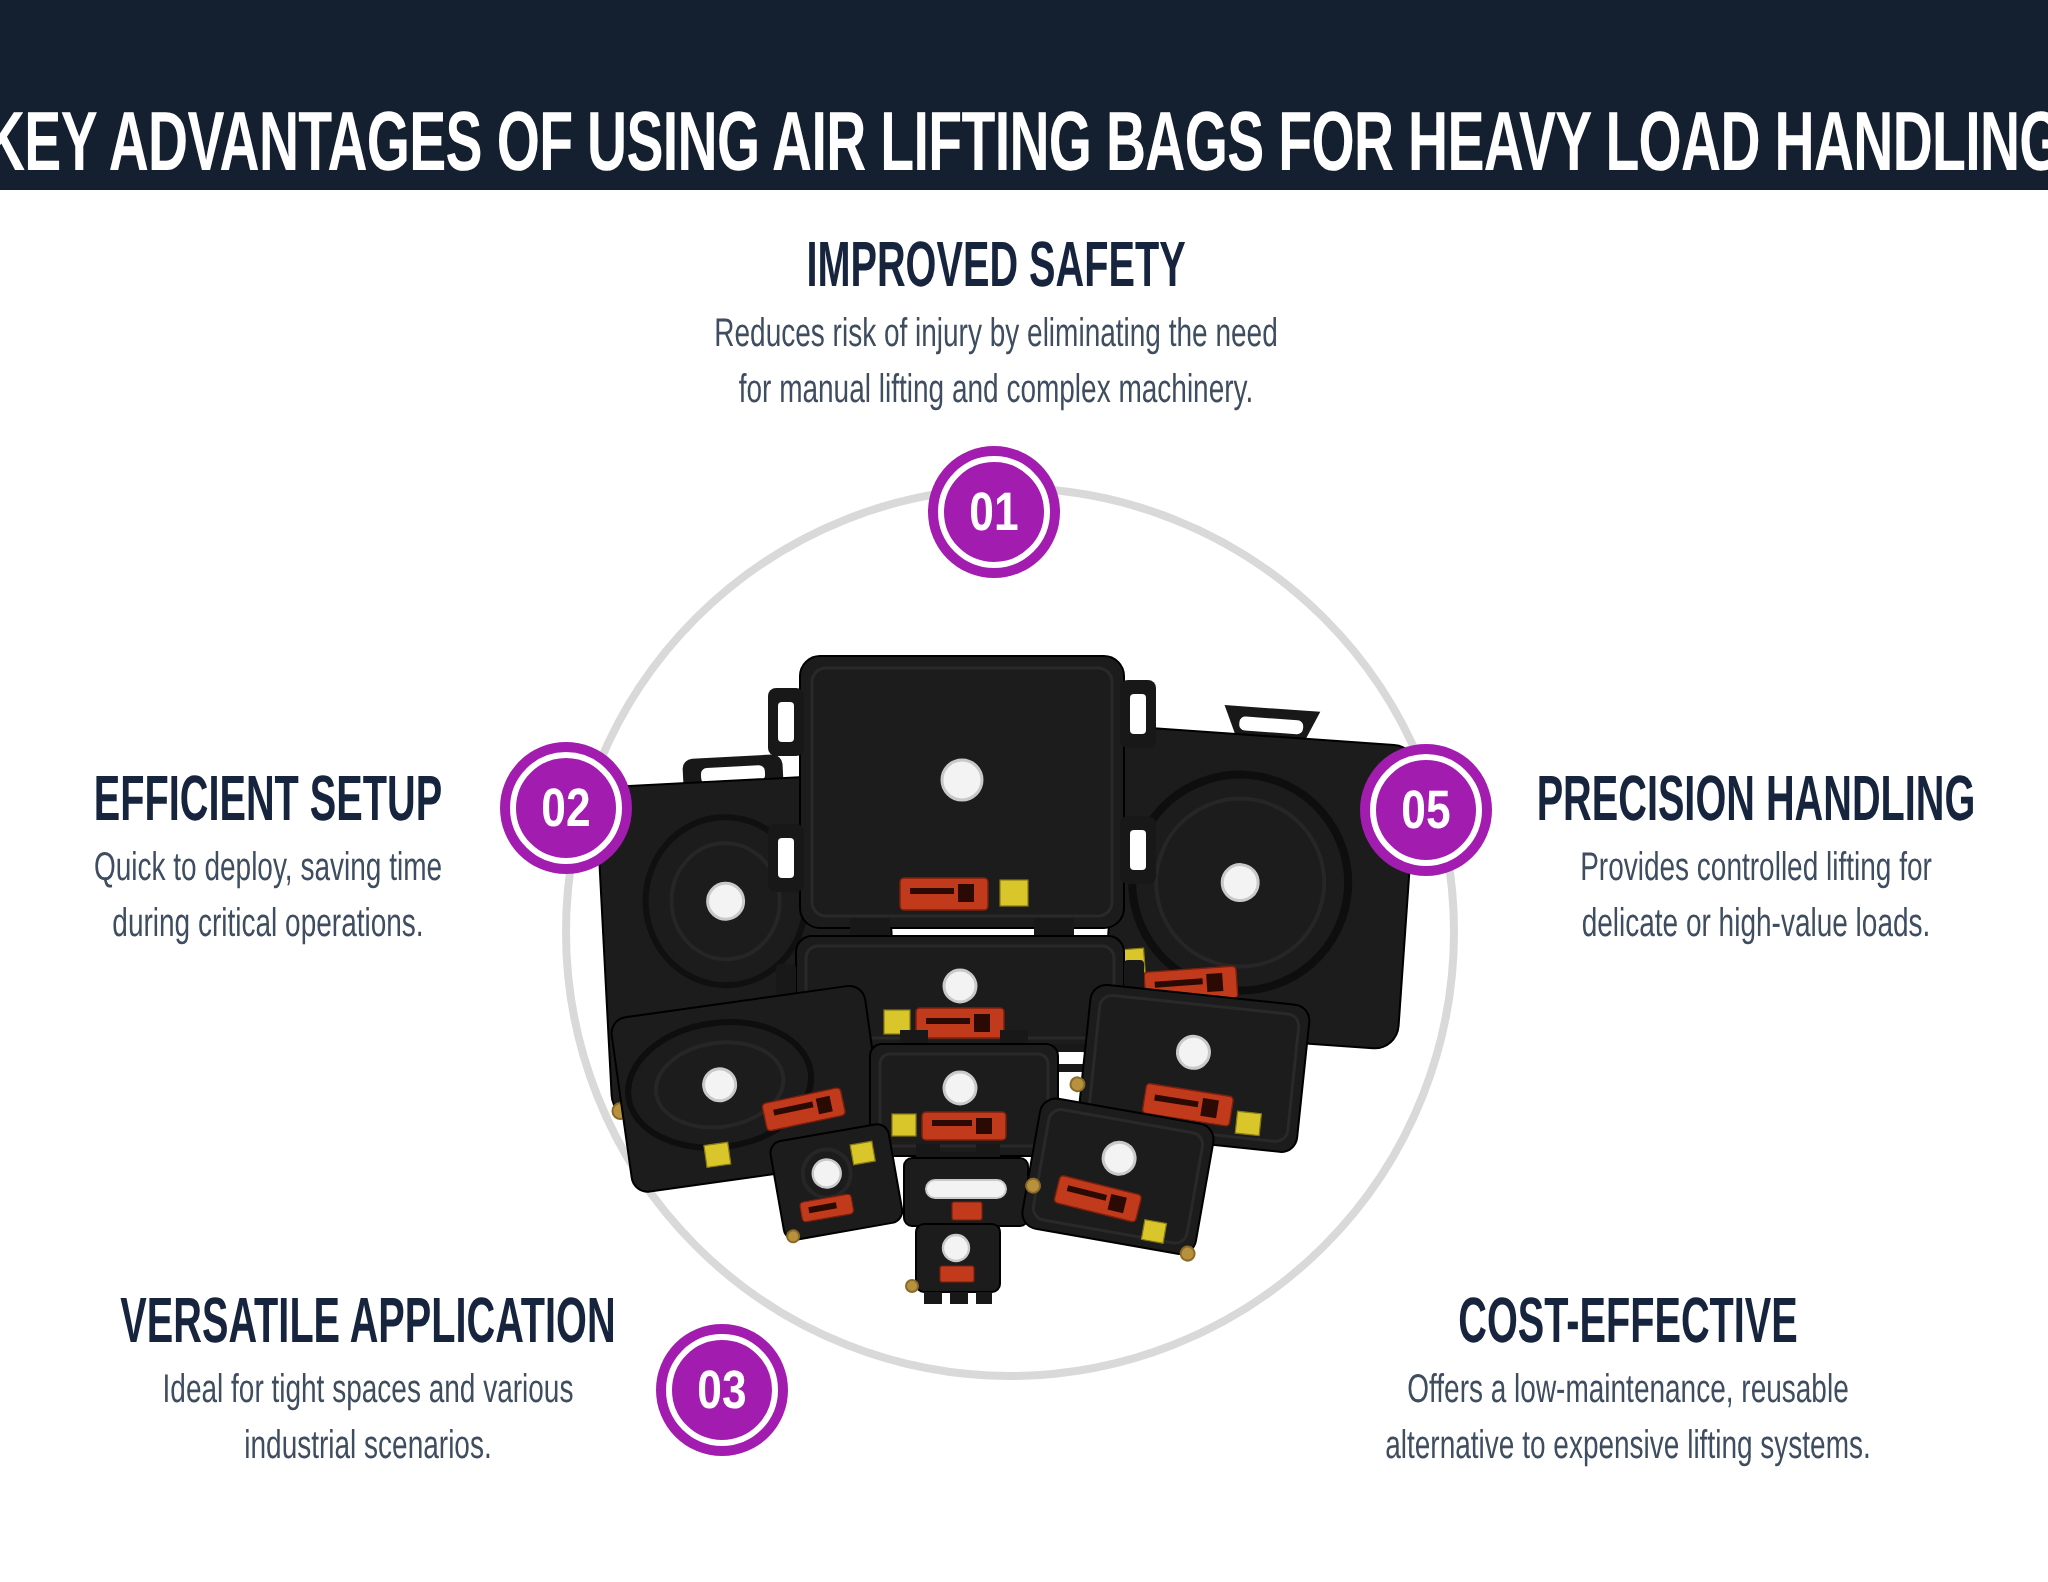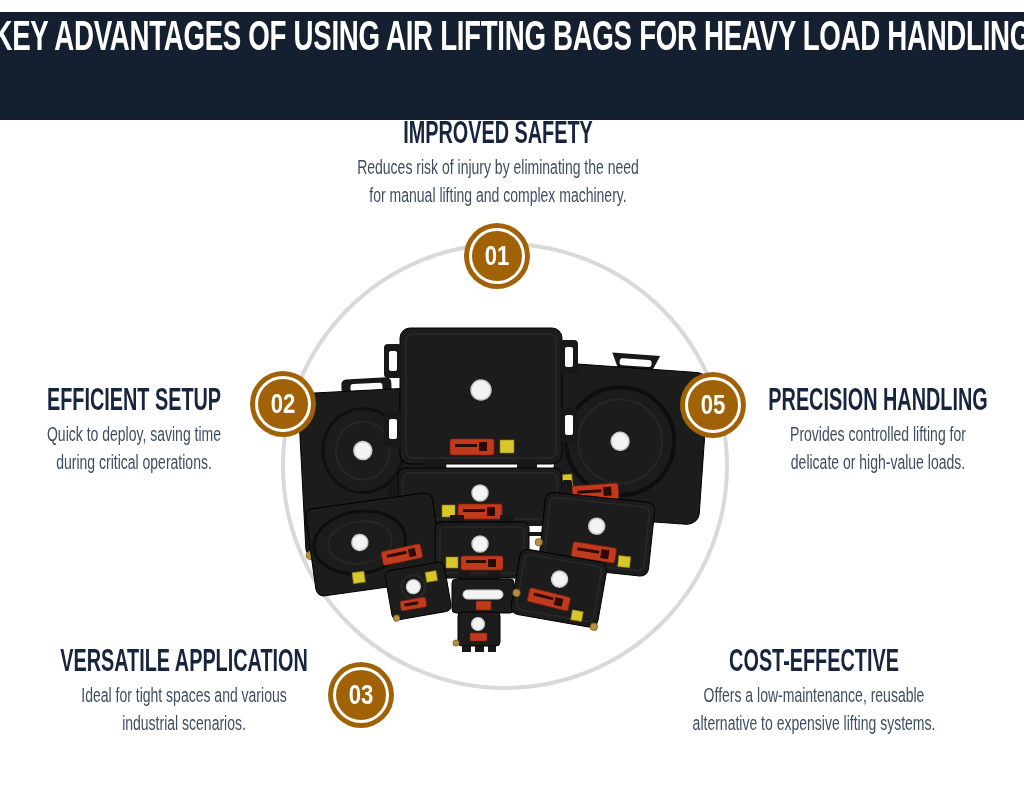--- a/index.html
+++ b/index.html
@@ -8,25 +8,24 @@
     background: #ffffff;
     font-family: "Liberation Sans", sans-serif;
     position: relative;
     overflow: hidden;
   }
   #canvas { position: absolute; inset: 0; width: 1024px; height: 791px; }
 
   
   .banner {
     position: absolute; left: 0; top: 0;
-    width: 1024px; height: 108px;
+    width: 1024px; height: 95px;
     background: #14202F;
-    display: flex; align-items: flex-start; justify-content: center;
+    display: flex; align-items: flex-end; justify-content: center;
     z-index: 10;
-    margin-top: 12px;
   }
   .banner h1 {
     margin: 0;
     color: #ffffff;
     font-size: 42px;
     font-weight: bold;
     letter-spacing: -0.5px;
     white-space: nowrap;
     transform: scaleX(0.66);
     transform-origin: center;
@@ -47,21 +46,21 @@
   .product-wrap {
     position: absolute; left: 280px; top: 298px;
     width: 465px; height: 360px;
     z-index: 3;
   }
 
   
   .badge {
     position: absolute;
     width: 66px; height: 66px;
-    background: #a16207;
+    background: #a21caf;
     border-radius: 50%;
     z-index: 6;
   }
   .badge::before {
     content: "";
     position: absolute; inset: 5px;
     border: 3px solid #ffffff;
     border-radius: 50%;
   }
   .badge .num {

